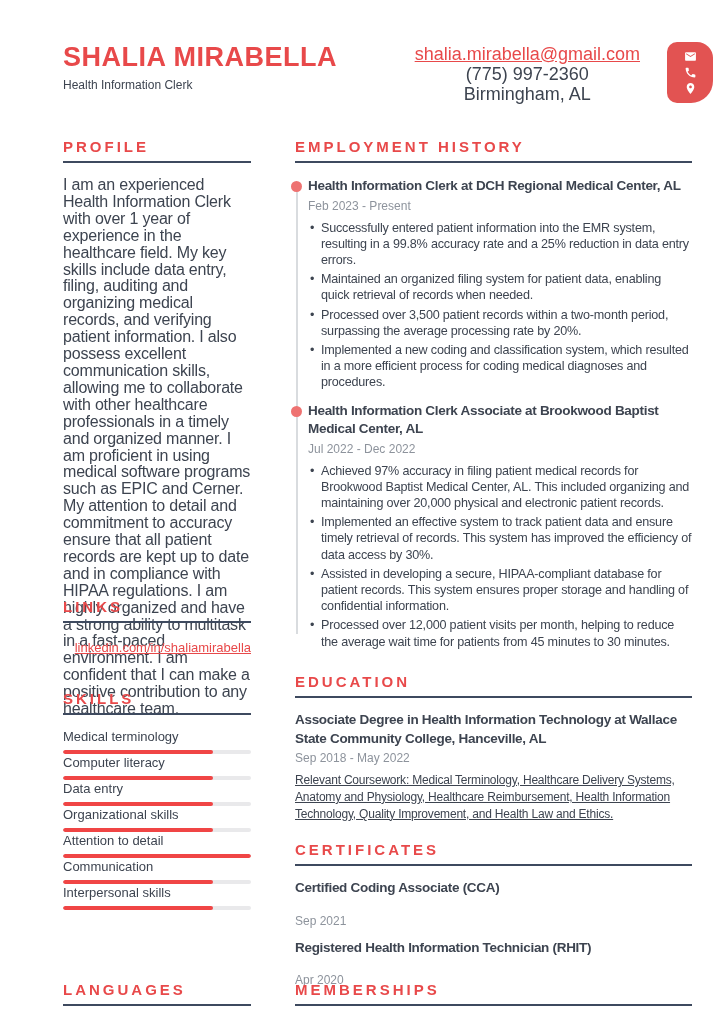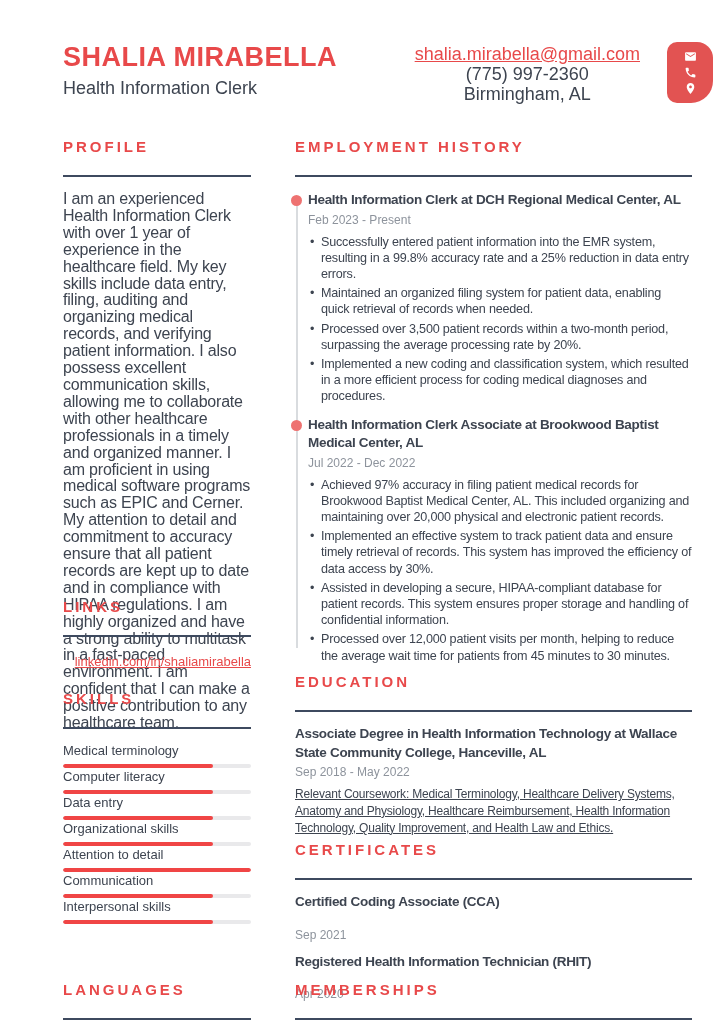--- a/index.html
+++ b/index.html
@@ -9,36 +9,36 @@
     background:#ffffff; overflow:hidden;
     font-family:"Liberation Sans", sans-serif;
     color:var(--text, #3d4450);
   }
   
   .name-block { position:absolute; left:55px; top:42px; }
   .person-name {
     font-size:27px; font-weight:bold; letter-spacing:.5px;
     color:var(--accent, #e8494a); line-height:30px;
   }
-  .person-title { font-size:18px; color:var(--text,#3d4450); margin-top:6px; }
+  .person-title { font-size:12px; color:var(--text,#3d4450); margin-top:6px; }
   .contact { position:absolute; right:76px; top:44px; text-align:center;
     font-size:18px; line-height:20px; }
   .contact a { color:var(--accent,#e8494a); text-decoration:underline; }
   .contact-panel {
     position:absolute; left:659px; top:42px; width:46px; height:61px;
     background:var(--panel,#e25352); border-radius:10px 16px 22px 10px;
     display:flex; flex-direction:column; align-items:center; justify-content:center; gap:3px;
   }
   .contact-panel .cicon { width:13px; height:13px; display:block; }
   .contact-panel svg { width:13px; height:13px; fill:#ffffff; display:block; }
   
   .section { position:absolute; }
   .sec-heading {
     font-size:15px; font-weight:bold; color:var(--accent,#e8494a);
-    letter-spacing:3px; padding-bottom:20px;
+    letter-spacing:3px; padding-bottom:6px;
     border-bottom:2px solid var(--rule,#3e4a5f);
   }
   .col-left  { left:55px;  width:188px; }
   .col-right { left:287px; width:397px; }
   #profile      { top:138px; }
   #links        { top:598px; }
   #skills       { top:690px; }
   #languages    { top:981px; }
   #employment   { top:138px; }
   #education    { top:673px; }

